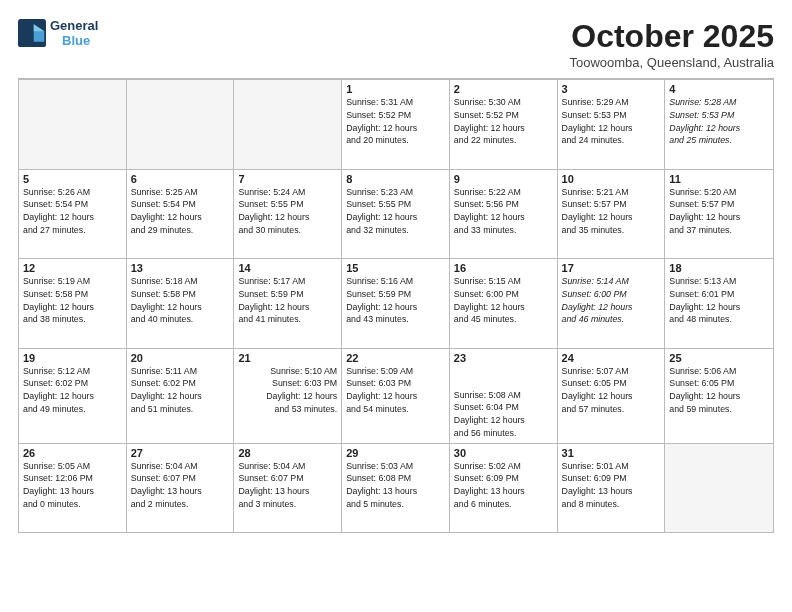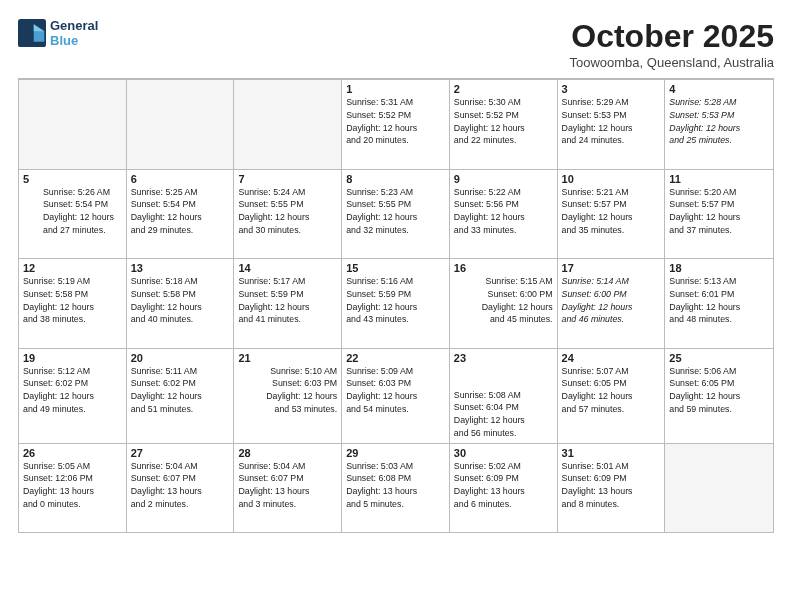--- a/index.html
+++ b/index.html
@@ -104,21 +104,21 @@
 <div class="page">
   <div class="header">
     <div class="logo">
       <svg class="logo-icon" width="32" height="32" viewBox="0 0 32 32">
         <rect x="0" y="0" width="32" height="32" rx="3" fill="#1a3a5c"></rect>
         <polygon points="18,6 30,14 30,26 18,26" fill="#4a9fd4"></polygon>
         <polygon points="18,6 30,14 18,14" fill="#7ec8e3"></polygon>
       </svg>
       <div>
         <div style="font-size:13px;font-weight:bold;color:#1a3a5c;">General</div>
-        <div style="font-size:13px;font-weight:bold;color:#4a9fd4;">Blue</div>
+        <div style="font-size:13px;font-weight:bold;color:#4a9fd4;margin-left:12px;">Blue</div>
       </div>
     </div>
     <div class="title-block">
       <div class="month-title">October 2025</div>
       <div class="location">Toowoomba, Queensland, Australia</div>
     </div>
   </div>
 
   <div class="calendar">
     <div class="cal-body">
@@ -151,21 +151,21 @@
             <div class="day-num">4</div>
             <div class="day-info" style="white-space: pre-line; font-style: italic;">Sunrise: 5:28 AM
 Sunset: 5:53 PM
 Daylight: 12 hours
 and 25 minutes.</div>
           </div>
         </div>
         <div class="cal-row">
           <div class="cal-cell">
             <div class="day-num">5</div>
-            <div class="day-info" style="white-space: pre-line; margin-left: 20px;">Sunrise: 5:26 AM
+            <div class="day-info" style="white-space: pre-line;">Sunrise: 5:26 AM
 Sunset: 5:54 PM
 Daylight: 12 hours
 and 27 minutes.</div>
           </div>
           <div class="cal-cell">
             <div class="day-num">6</div>
             <div class="day-info" style="white-space: pre-line;">Sunrise: 5:25 AM
 Sunset: 5:54 PM
 Daylight: 12 hours
 and 29 minutes.</div>
@@ -230,21 +230,21 @@
           </div>
           <div class="cal-cell">
             <div class="day-num">15</div>
             <div class="day-info" style="white-space: pre-line;">Sunrise: 5:16 AM
 Sunset: 5:59 PM
 Daylight: 12 hours
 and 43 minutes.</div>
           </div>
           <div class="cal-cell">
             <div class="day-num">16</div>
-            <div class="day-info" style="white-space: pre-line; text-align: right;">Sunrise: 5:15 AM
+            <div class="day-info" style="white-space: pre-line;">Sunrise: 5:15 AM
 Sunset: 6:00 PM
 Daylight: 12 hours
 and 45 minutes.</div>
           </div>
           <div class="cal-cell">
             <div class="day-num">17</div>
             <div class="day-info" style="white-space: pre-line; font-style: italic;">Sunrise: 5:14 AM
 Sunset: 6:00 PM
 Daylight: 12 hours
 and 46 minutes.</div>

